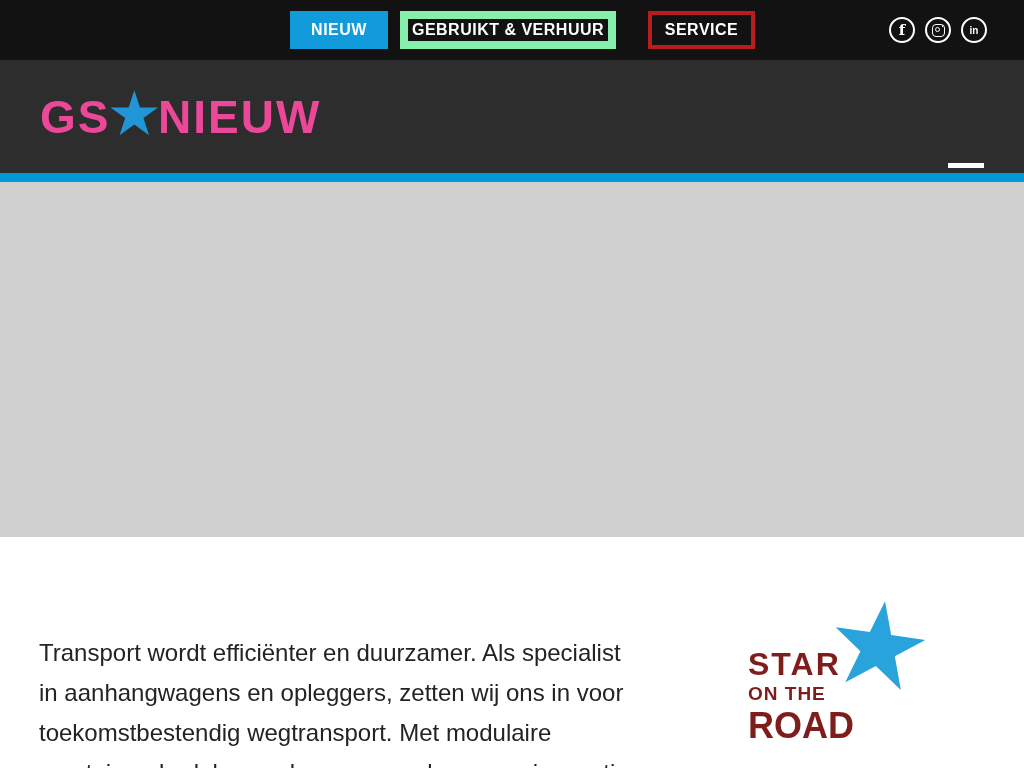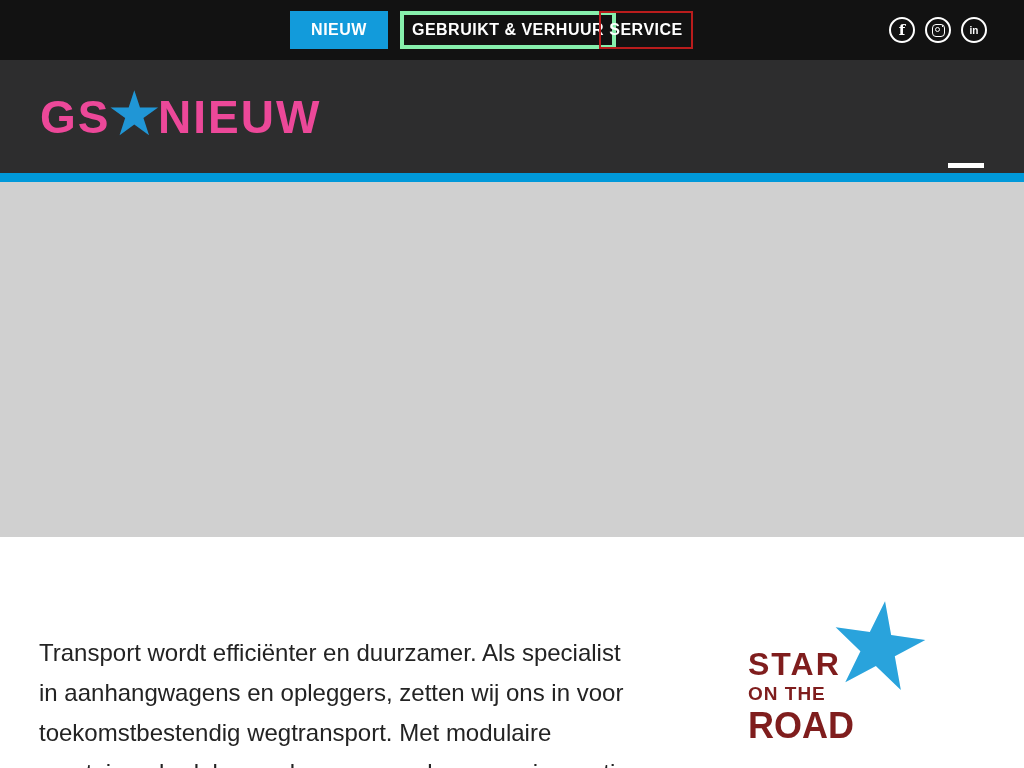--- a/index.html
+++ b/index.html
@@ -6,22 +6,22 @@
   html,body { width:1024px; height:768px; overflow:hidden; background:#fff;
               font-family:"Liberation Sans", sans-serif; }
   .page { position:relative; width:1024px; height:768px; }
 
   
   .topbar { position:absolute; left:0; top:0; width:1024px; height:60px; background:#121212; }
   .navbtn { position:absolute; top:11px; height:38px; display:flex; align-items:center;
             justify-content:center; color:#fff; font-weight:bold; font-size:16px;
             letter-spacing:.5px; cursor:pointer; background:transparent; border:none; }
   .navbtn.blue   { left:290px; width:98px;  background:#129bdb; }
-  .navbtn.yellow { left:400px; width:216px; border:4px solid #86efac; }
-  .navbtn.red    { left:599px; width:94px; border:2px solid #b91c1c; }
+  .navbtn.yellow { left:400px; width:216px; border:8px solid #86efac; }
+  .navbtn.red    { left:648px; width:107px; border:4px solid #b91c1c; }
 
   .social { position:absolute; top:17px; width:26px; height:26px; border:2px solid #fff;
             border-radius:50%; display:flex; align-items:center; justify-content:center;
             color:#fff; cursor:pointer; }
   .social.fb { left:889px; font-family:"DejaVu Serif", serif; font-weight:bold; font-size:15px; }
   .social.ig { left:925px; }
   .social.li { left:961px; font-weight:bold; font-size:10px; letter-spacing:0; }
   .ig-box { position:relative; width:13px; height:13px; border:1.5px solid #fff; border-radius:4px; }
   .ig-lens { position:absolute; left:2.5px; top:2.5px; width:5px; height:5px;
              border:1.5px solid #fff; border-radius:50%; }

